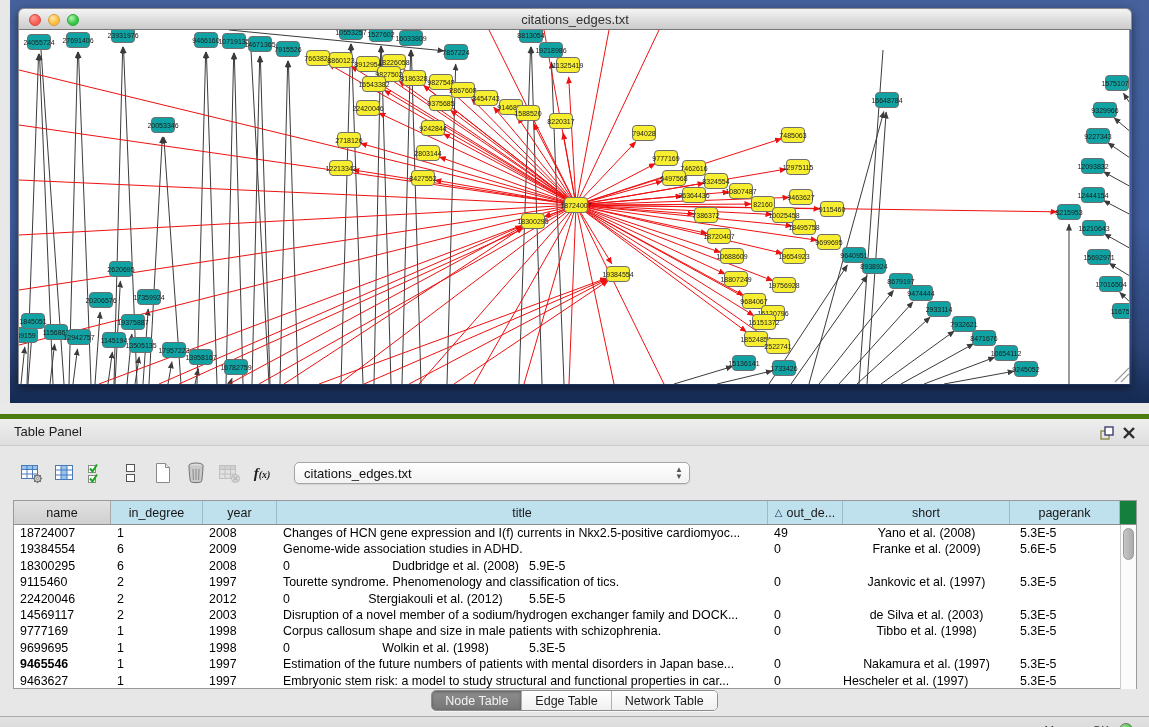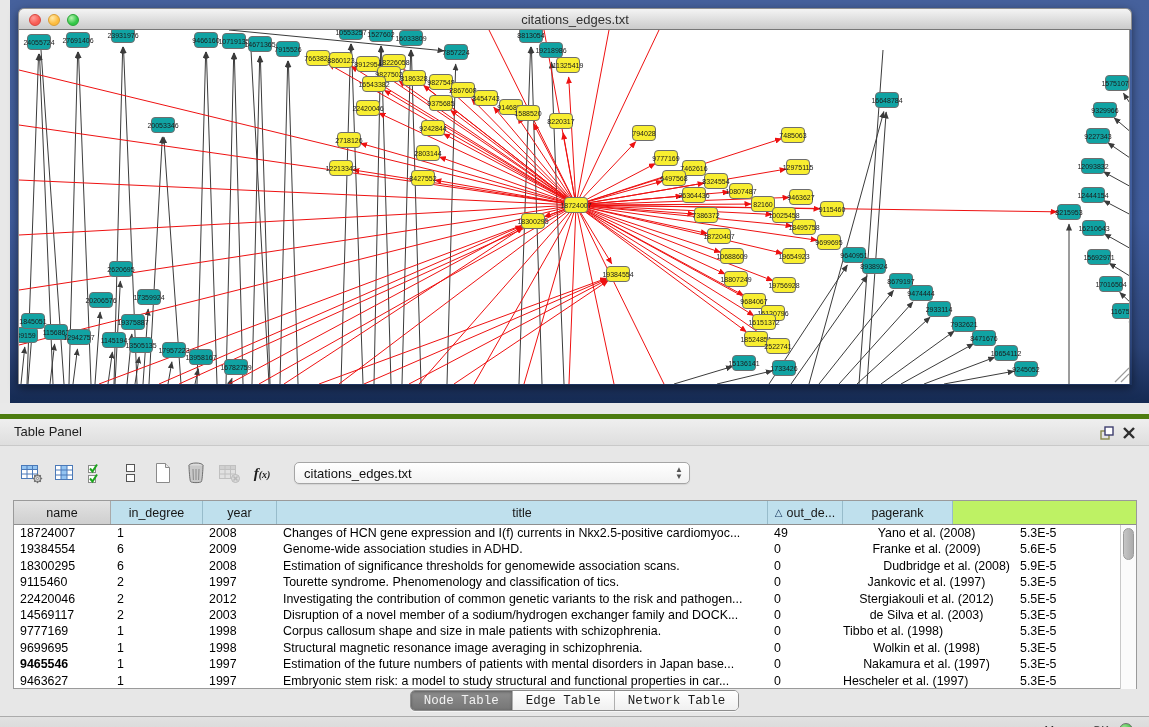--- a/index.html
+++ b/index.html
@@ -37,35 +37,35 @@
   .tb-btn { width:26px; height:26px; margin-right:7px; display:flex; align-items:center; justify-content:center; border-radius:3px; }
   .fx { font-family:"Liberation Serif","DejaVu Serif",serif; font-style:italic; font-weight:bold; font-size:15px; color:#1c1c1c; }
   .fx small { font-size:10px; font-weight:bold; }
   .combo { margin-left:12px; width:396px; height:22px; background:linear-gradient(180deg,#FFFFFF,#F2F2F2);
     border:1px solid #A5A5A5; border-radius:5px; display:flex; align-items:center; padding:0 6px 0 9px;
     font-size:13px; color:#111; box-shadow:0 1px 1px rgba(0,0,0,.08); }
   .combo .cv { flex:1; }
   .combo .arrows { font-size:8px; line-height:7px; color:#555; text-align:center; }
 
   .tableC { position:absolute; left:13px; top:81px; width:1124px; height:189px; border:1px solid #9A9A9A; background:#fff; }
-  .thead { display:flex; height:24px; border-bottom:1px solid #8E8E8E; background:#bef264; width:1122px; }
+  .thead { display:flex; height:24px; border-bottom:1px solid #8E8E8E; background:#15803d; width:1122px; }
   .th { border-right:1px solid #97BCCB; background:#BFE0ED; display:flex; align-items:center; justify-content:center;
         font-size:12.5px; color:#161616; overflow:hidden; white-space:nowrap; }
   .th.pressed { background:linear-gradient(180deg,#E2E2E2,#CFCFCF); border-right:1px solid #A9A9A9; }
   .th .sortg { font-size:10px; color:#17375E; margin-right:4px; }
   .tbody { position:absolute; left:0; top:24px; width:1106px; height:164px; overflow:hidden; }
   .tr { display:flex; height:16.4px; }
   .td { font-size:12.4px; color:#000; line-height:16.4px; white-space:nowrap; overflow:hidden; padding-left:6px; }
   .vscroll { position:absolute; right:0; top:24px; width:16px; height:164px; background:#FBFBFB; border-left:1px solid #C9C9C9; }
   .vthumb { position:absolute; left:2px; top:3px; width:11px; height:32px; border-radius:6px;
     background:linear-gradient(90deg,#C6C6C6,#ABABAB); border:1px solid #9a9a9a; }
 
   .seg-wrap { position:absolute; left:0; top:271px; width:100%; display:flex; justify-content:center; }
   .seg { display:flex; border:1px solid #8E8E8E; border-radius:5px; overflow:hidden; height:21px;
-    box-shadow:0 1px 0 rgba(255,255,255,.6);font-family:Liberation Mono, monospace; }
+    box-shadow:0 1px 0 rgba(255,255,255,.6); }
   .seg-btn { padding:0 13px; font-size:12.5px; line-height:20px; background:linear-gradient(180deg,#FFFFFF,#F0F0F0);
     color:#1d1d1d; border-right:1px solid #AFAFAF; cursor:default; }
   .seg-btn:last-child { border-right:none; }
   .seg-btn.active { background:linear-gradient(180deg,#8E8E8E,#767676); color:#F3F3F3; box-shadow:inset 0 1px 3px rgba(0,0,0,.35); }
 
   .statusbar { position:absolute; left:0; top:297px; width:100%; height:27px; background:linear-gradient(180deg,#E2E2E2,#D2D2D2);
     border-top:1px solid #ABABAB; }
   .mem { position:absolute; right:40px; top:0; line-height:26px; font-size:11.5px; color:#2b2b2b; }
   .memdot { position:absolute; right:16px; top:6px; width:14px; height:14px; border-radius:50%;
     background:radial-gradient(circle at 35% 30%,#9CE493,#3FBE3F 65%); border:1px solid #6f6f6f; }
@@ -757,20 +757,23 @@
           <div class="th" style="width: 74px;">
             <span>year</span>
           </div>
           <div class="th" style="width: 491px;">
             <span>title</span>
           </div>
           <div class="th" style="width: 75px;">
             <span class="sortg">△</span>
             <span>out_de...</span>
           </div>
+          <div class="th" style="width: 167px;">
+            <span>short</span>
+          </div>
           <div class="th" style="width: 110px;">
             <span>pagerank</span>
           </div>
         </div>
       <div class="tbody" id="tbody">
           <div class="tr">
             <div class="td" style="width: 97px;">18724007</div>
             <div class="td" style="width: 92px;">1</div>
             <div class="td" style="width: 74px;">2008</div>
             <div class="td" style="width: 491px;">Changes of HCN gene expression and I(f) currents in Nkx2.5-positive cardiomyoc...</div>
@@ -784,66 +787,63 @@
             <div class="td" style="width: 74px;">2009</div>
             <div class="td" style="width: 491px;">Genome-wide association studies in ADHD.</div>
             <div class="td" style="width: 75px;">0</div>
             <div class="td" style="width: 167px; text-align: center; padding-left: 0px;">Franke et al. (2009)</div>
             <div class="td" style="width: 110px; padding-left: 10px;">5.6E-5</div>
           </div>
           <div class="tr">
             <div class="td" style="width: 97px;">18300295</div>
             <div class="td" style="width: 92px;">6</div>
             <div class="td" style="width: 74px;">2008</div>
-            <div class="td" style="width: 491px;">Estimation of significance thresholds for genomewide association scans.</div>
             <div class="td" style="width: 75px;">0</div>
             <div class="td" style="width: 167px; text-align: right; padding-left: 0px;">Dudbridge et al. (2008)</div>
             <div class="td" style="width: 110px; padding-left: 10px;">5.9E-5</div>
           </div>
           <div class="tr">
             <div class="td" style="width: 97px;">9115460</div>
             <div class="td" style="width: 92px;">2</div>
             <div class="td" style="width: 74px;">1997</div>
             <div class="td" style="width: 491px;">Tourette syndrome. Phenomenology and classification of tics.</div>
             <div class="td" style="width: 75px;">0</div>
             <div class="td" style="width: 167px; text-align: center; padding-left: 0px;">Jankovic et al. (1997)</div>
             <div class="td" style="width: 110px; padding-left: 10px;">5.3E-5</div>
           </div>
           <div class="tr">
             <div class="td" style="width: 97px;">22420046</div>
             <div class="td" style="width: 92px;">2</div>
             <div class="td" style="width: 74px;">2012</div>
-            <div class="td" style="width: 491px;">Investigating the contribution of common genetic variants to the risk and pathogen...</div>
             <div class="td" style="width: 75px;">0</div>
             <div class="td" style="width: 167px; text-align: center; padding-left: 0px;">Stergiakouli et al. (2012)</div>
             <div class="td" style="width: 110px; padding-left: 10px;">5.5E-5</div>
           </div>
           <div class="tr">
             <div class="td" style="width: 97px;">14569117</div>
             <div class="td" style="width: 92px;">2</div>
             <div class="td" style="width: 74px;">2003</div>
             <div class="td" style="width: 491px;">Disruption of a novel member of a sodium/hydrogen exchanger family and DOCK...</div>
             <div class="td" style="width: 75px;">0</div>
             <div class="td" style="width: 167px; text-align: center; padding-left: 0px;">de Silva et al. (2003)</div>
             <div class="td" style="width: 110px; padding-left: 10px;">5.3E-5</div>
           </div>
           <div class="tr">
             <div class="td" style="width: 97px;">9777169</div>
             <div class="td" style="width: 92px;">1</div>
             <div class="td" style="width: 74px;">1998</div>
             <div class="td" style="width: 491px;">Corpus callosum shape and size in male patients with schizophrenia.</div>
             <div class="td" style="width: 75px;">0</div>
-            <div class="td" style="width: 167px; padding-left: 0px;">Tibbo et al. (1998)</div>
+            <div class="td" style="width: 167px; text-align: center; padding-left: 0px;">Tibbo et al. (1998)</div>
             <div class="td" style="width: 110px; padding-left: 10px;">5.3E-5</div>
           </div>
           <div class="tr">
             <div class="td" style="width: 97px;">9699695</div>
             <div class="td" style="width: 92px;">1</div>
             <div class="td" style="width: 74px;">1998</div>
-            <div class="td" style="width: 491px;">Structural magnetic resonance image averaging in schizophrenia.</div>
             <div class="td" style="width: 75px;">0</div>
             <div class="td" style="width: 167px; text-align: center; padding-left: 0px;">Wolkin et al. (1998)</div>
             <div class="td" style="width: 110px; padding-left: 10px;">5.3E-5</div>
           </div>
           <div class="tr">
             <div class="td" style="width: 97px; font-weight: bold;">9465546</div>
             <div class="td" style="width: 92px;">1</div>
             <div class="td" style="width: 74px;">1997</div>
             <div class="td" style="width: 491px;">Estimation of the future numbers of patients with mental disorders in Japan base...</div>
             <div class="td" style="width: 75px;">0</div>

